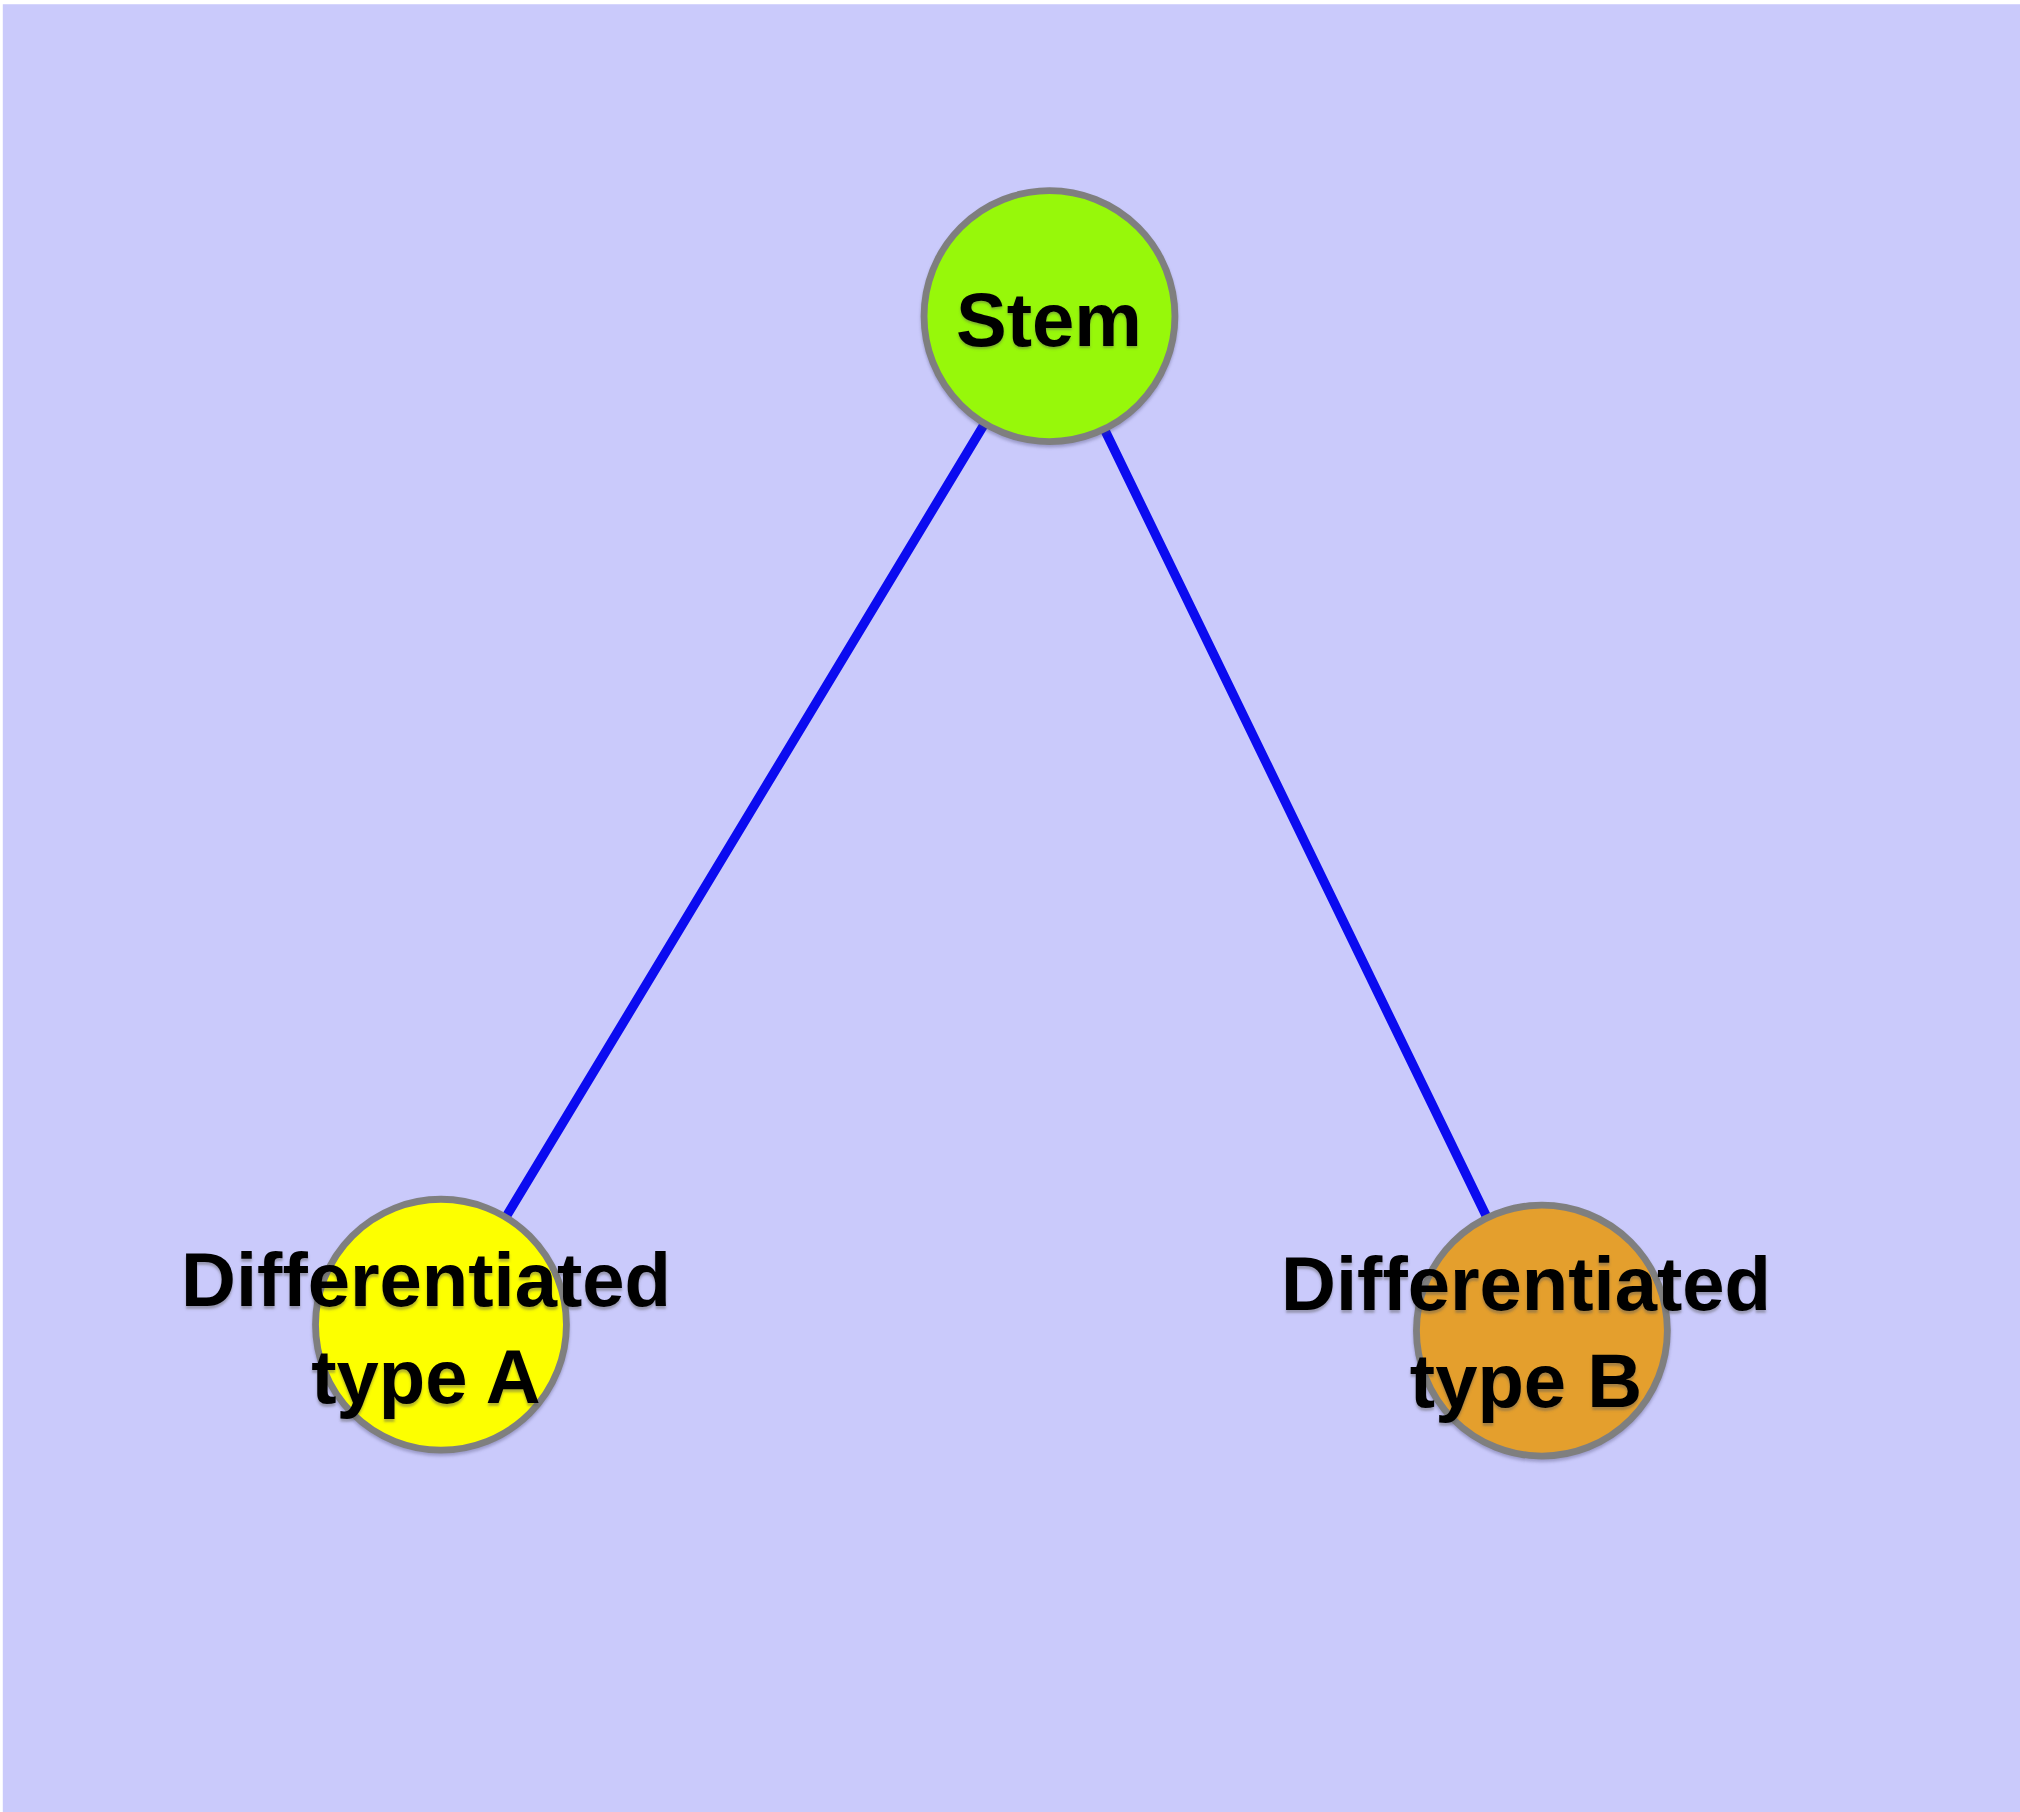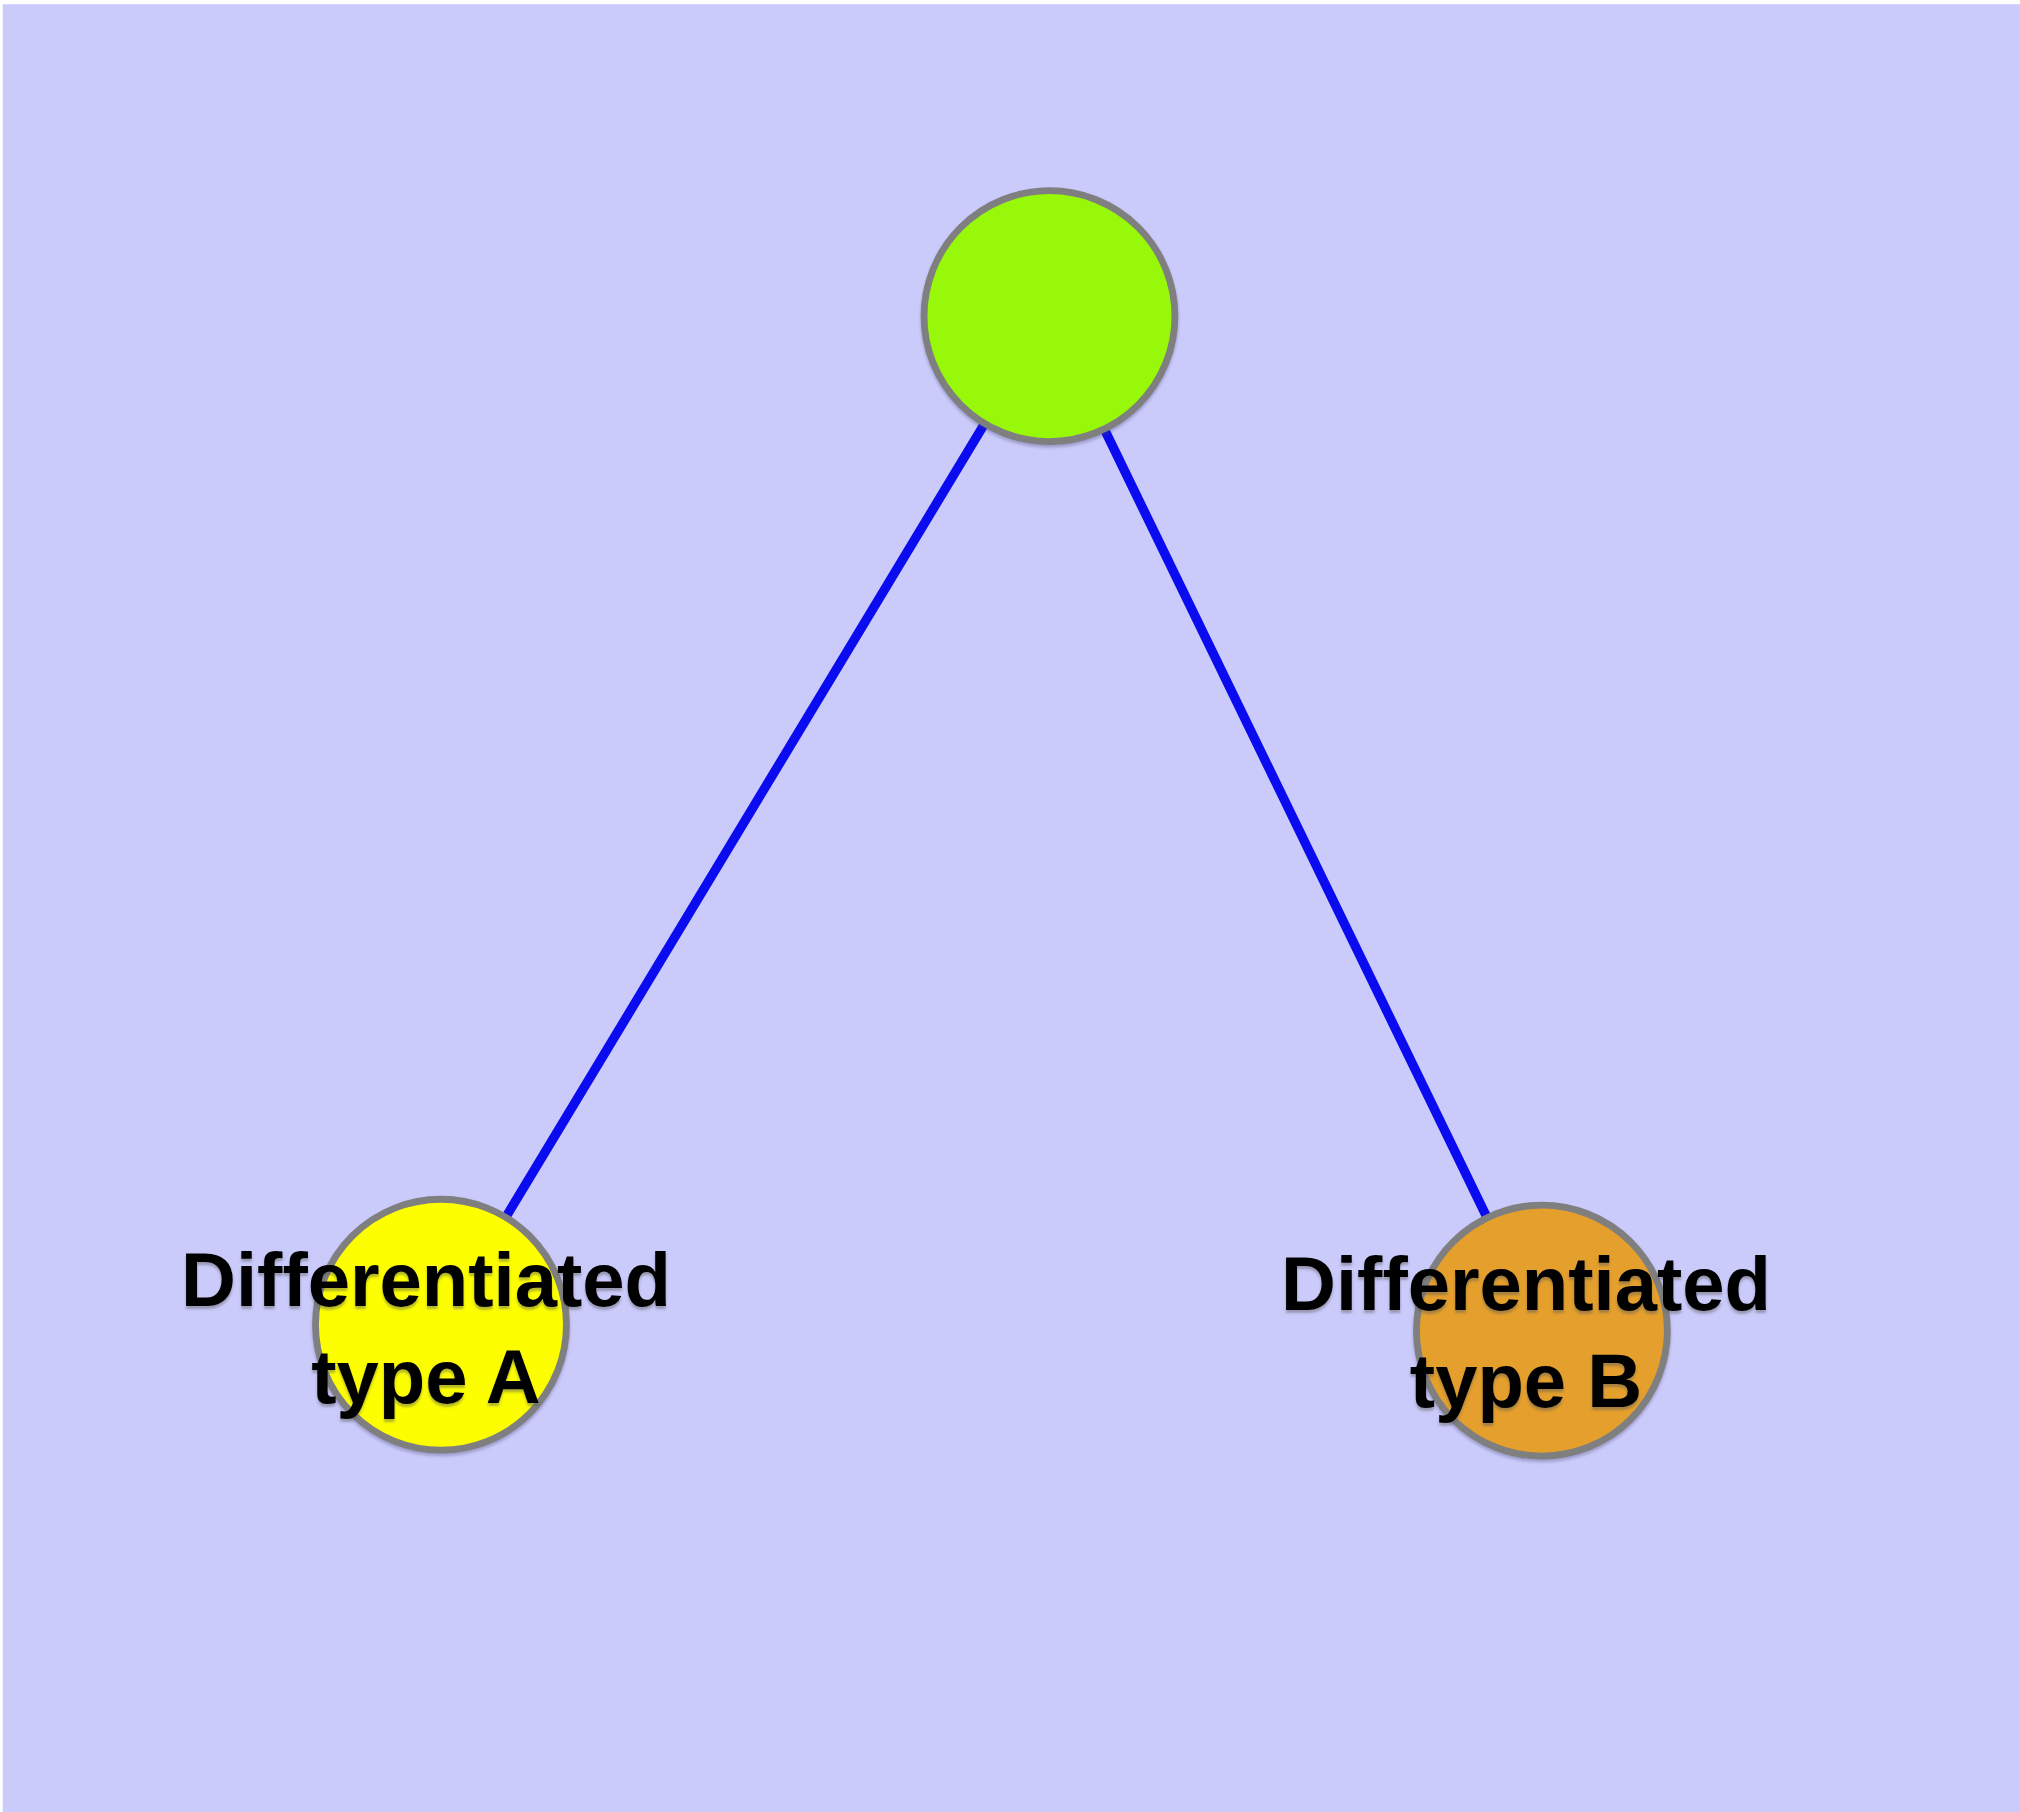--- a/index.html
+++ b/index.html
@@ -65,19 +65,20 @@
       <line class="edge" x1="1238" y1="373" x2="1819" y2="1570"></line>
     </g>
 
     <g>
       <circle class="node node-stem" cx="1238" cy="373" r="148"></circle>
       <circle class="node node-typeA" cx="520" cy="1563" r="148"></circle>
       <circle class="node node-typeB" cx="1819" cy="1570" r="148"></circle>
     </g>
   </svg>
 
+  <div class="node-label label-stem">Stem</div>
   <div class="node-label label-typeA">Differentiated
 type A</div>
   <div class="node-label label-typeB">Differentiated
 type B</div>
 
 </div>
 
 
 </body></html>

